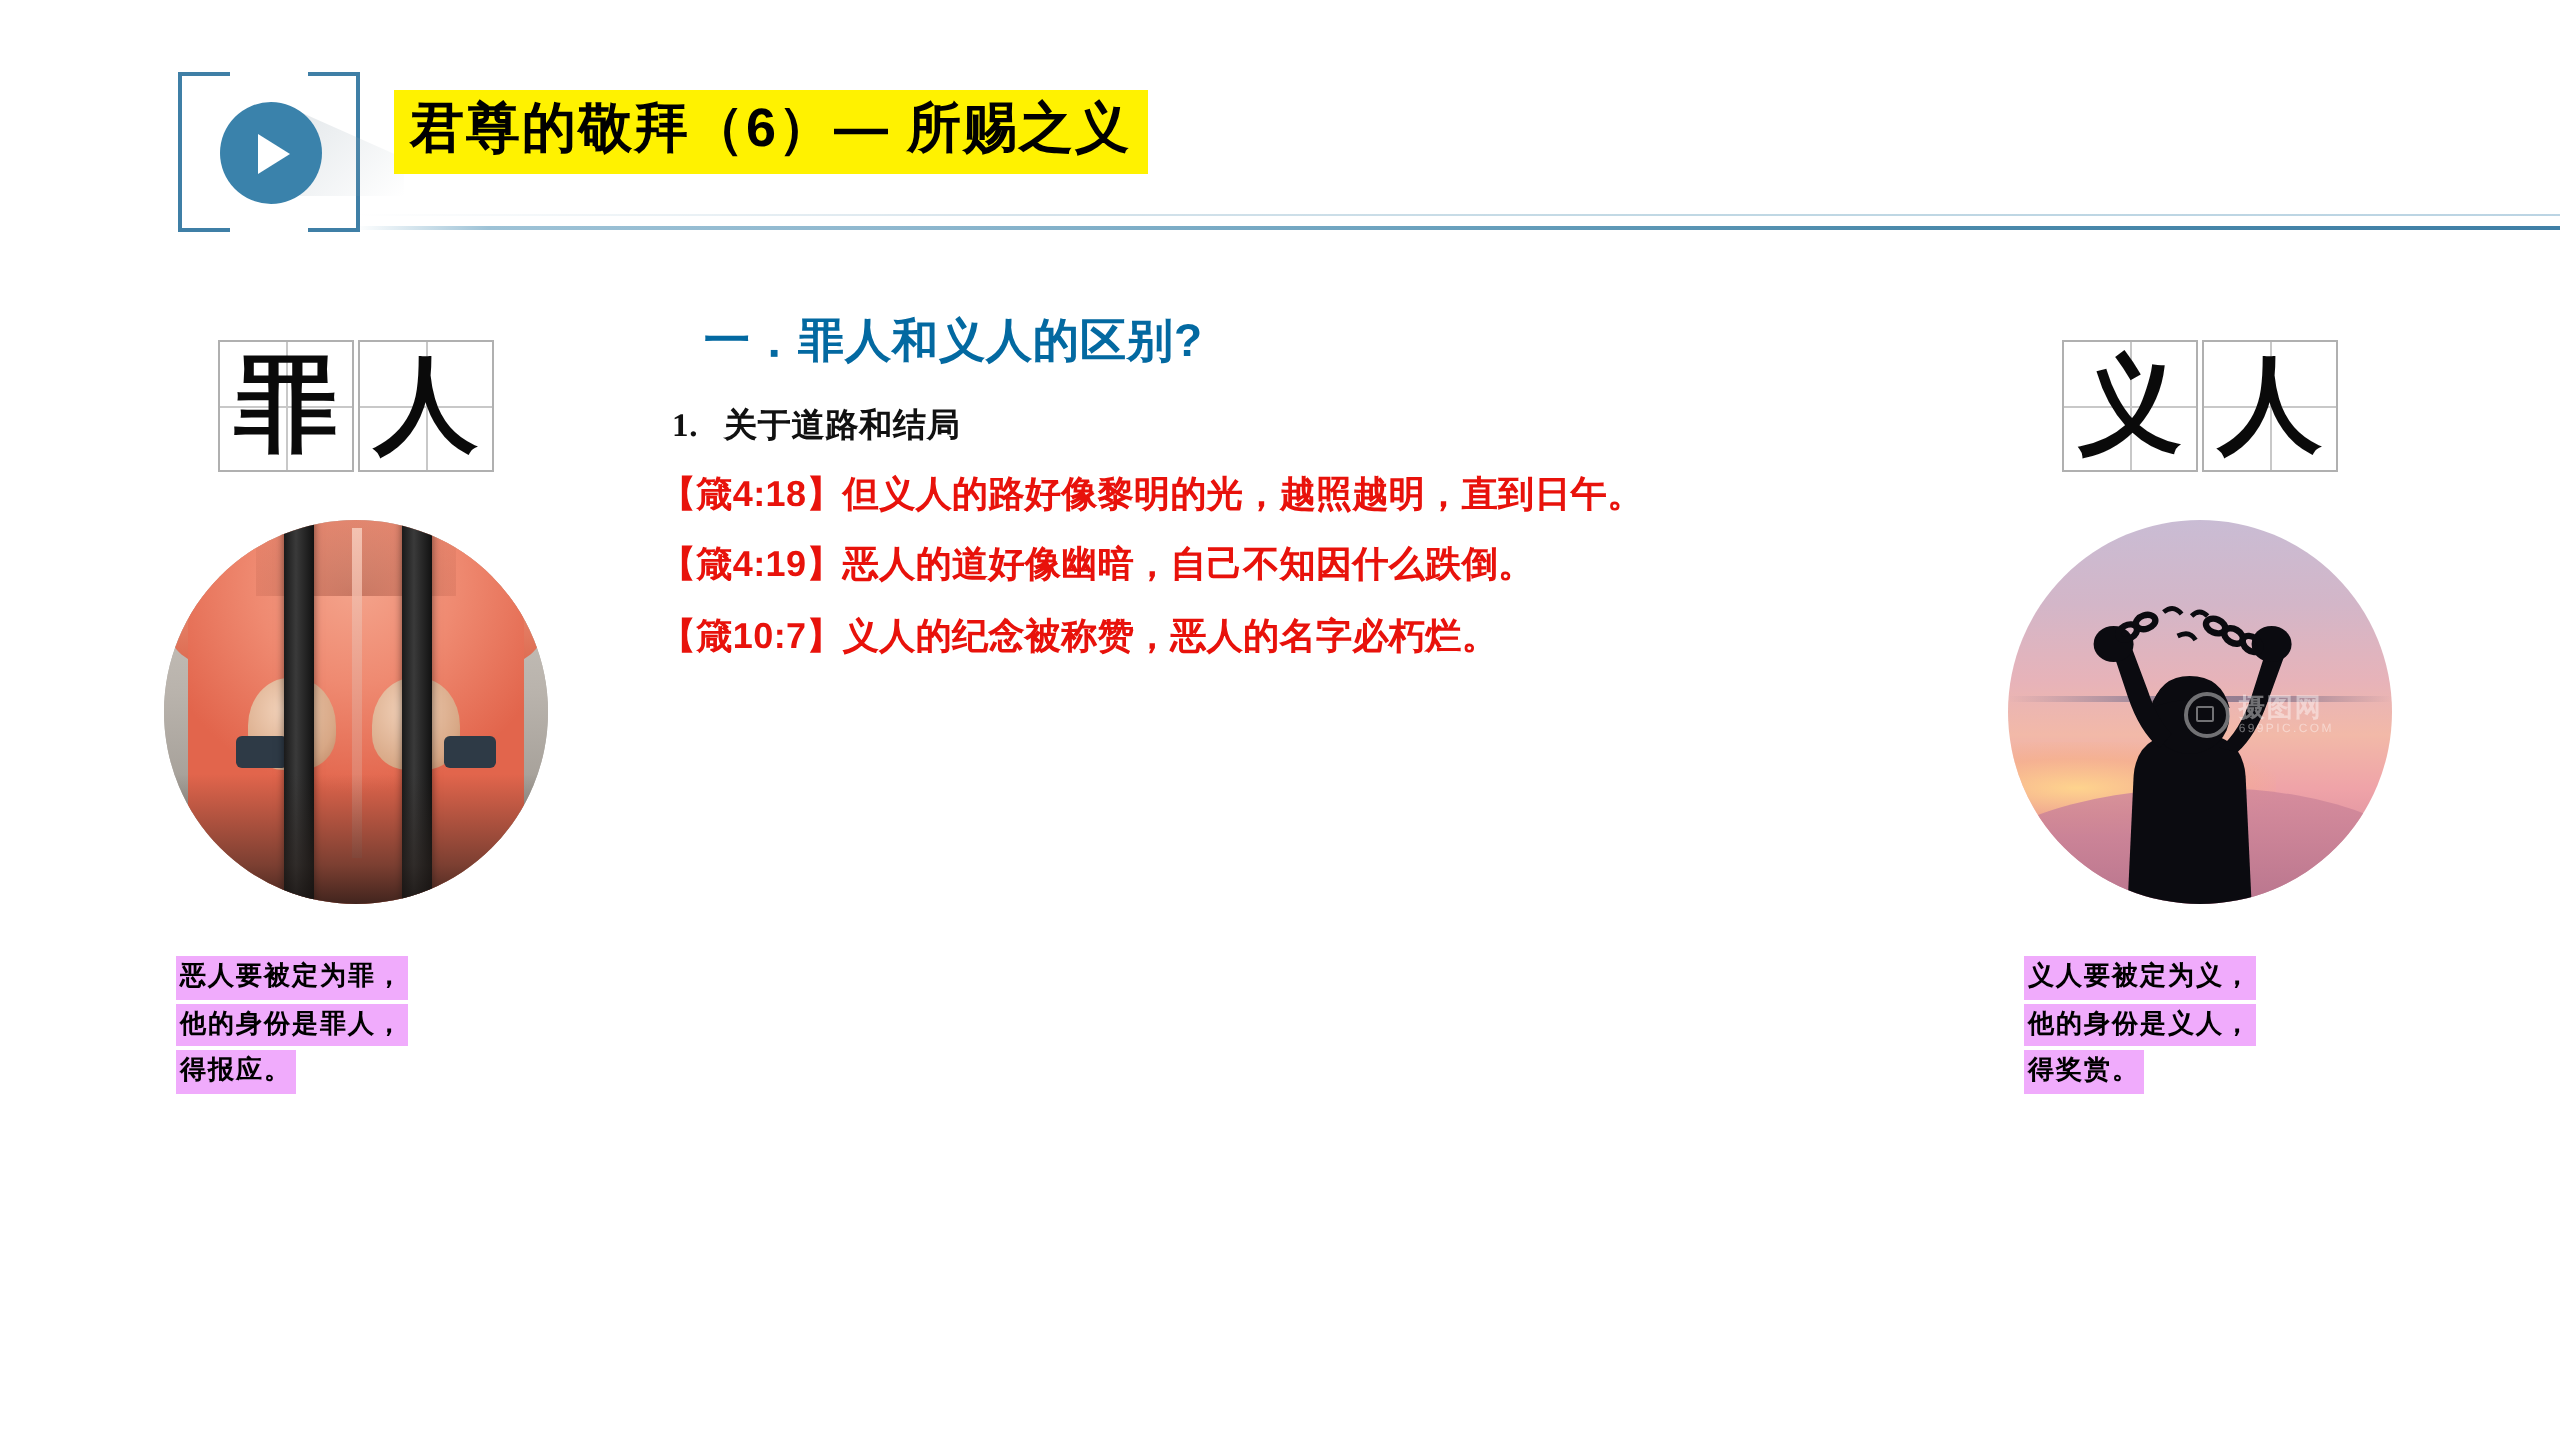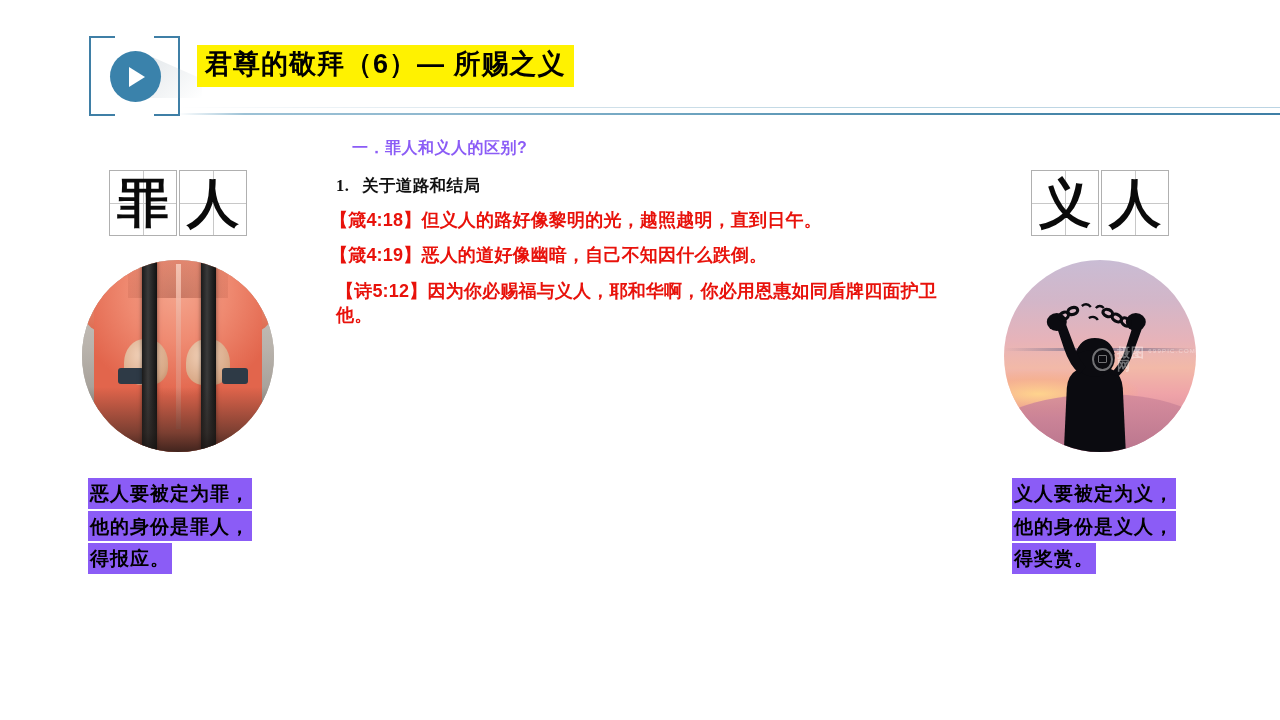--- a/index.html
+++ b/index.html
@@ -117,24 +117,24 @@
   }
 
   
   .main {
     position: absolute;
     left: 330px;
     top: 138px;
     width: 640px;
   }
   .sec-heading {
-    font-size: 16px;
-    font-weight: bold;
-    color: #8b5cf6;
-    margin: 0 0 4px 22px;
+    font-size: 23px;
+    font-weight: bold;
+    color: #0369a1;
+    margin: 17px 0 4px 22px;
     letter-spacing: 0.5px;
   }
   .verse-top {
     color: #E8120B;
     font-size: 16.5px;
     font-weight: bold;
     line-height: 1.55;
     margin: 4px 0 0 58px;
     width: 470px;
   }
@@ -350,33 +350,33 @@
     position: relative;
   }
   .pf-wm-ring::after {
     content: "";
     position: absolute;
     left: 4px; top: 5px;
     width: 7px; height: 6px;
     border: 1.5px solid #ffffff;
     border-radius: 1px;
   }
-  .pf-wm-txt { display: flex; line-height: 1; }
+  .pf-wm-txt { display: flex; flex-direction: column; line-height: 1; }
   .pf-wm-cn { font-size: 13px; color: #ffffff; font-weight: bold; letter-spacing: 1px; }
   .pf-wm-en { font-size: 6px; color: #ffffff; letter-spacing: 1.2px; margin-top: 2px; }
 
   .caption {
     margin: 26px 0 0 0;
     padding-left: 20px;
   }
   .caption .cline {
     display: table;
-    background: #8b5cf6;
+    background: #f0abfc;
     color: #000000;
-    font-size: 19px;
+    font-size: 13px;
     font-weight: bold;
     line-height: 1.5;
     padding: 1px 2px;
     letter-spacing: 1px;
     margin-bottom: 2px;
     font-family: "DejaVu Serif", "Liberation Serif", serif;
     text-align: center;
   }
   .caption.right { padding-left: 22px; }
 </style>
@@ -413,22 +413,22 @@
   <div class="main">
 
     <div class="sec-heading">一．罪人和义人的区别?</div>
 
 
     <div class="num-heading">
       <span class="num">1.</span><span>关于道路和结局</span>
     </div>
     <div class="verse">【箴4:18】但义人的路好像黎明的光，越照越明，直到日午。</div>
     <div class="verse">【箴4:19】恶人的道好像幽暗，自己不知因什么跌倒。</div>
-
-    <div class="verse indent">【诗5:12】因为你必赐福与义人，耶和华啊，你必用恩惠如同盾牌四面护卫他。</div>
+    <div class="verse">【箴10:7】义人的纪念被称赞，恶人的名字必朽烂。</div>
+
   </div>
 
   <div class="side left">
 
     <div class="grid-word">
       <div class="gcell">
         <span class="ch">罪</span>
       </div>
       <div class="gcell">
         <span class="ch">人</span>

